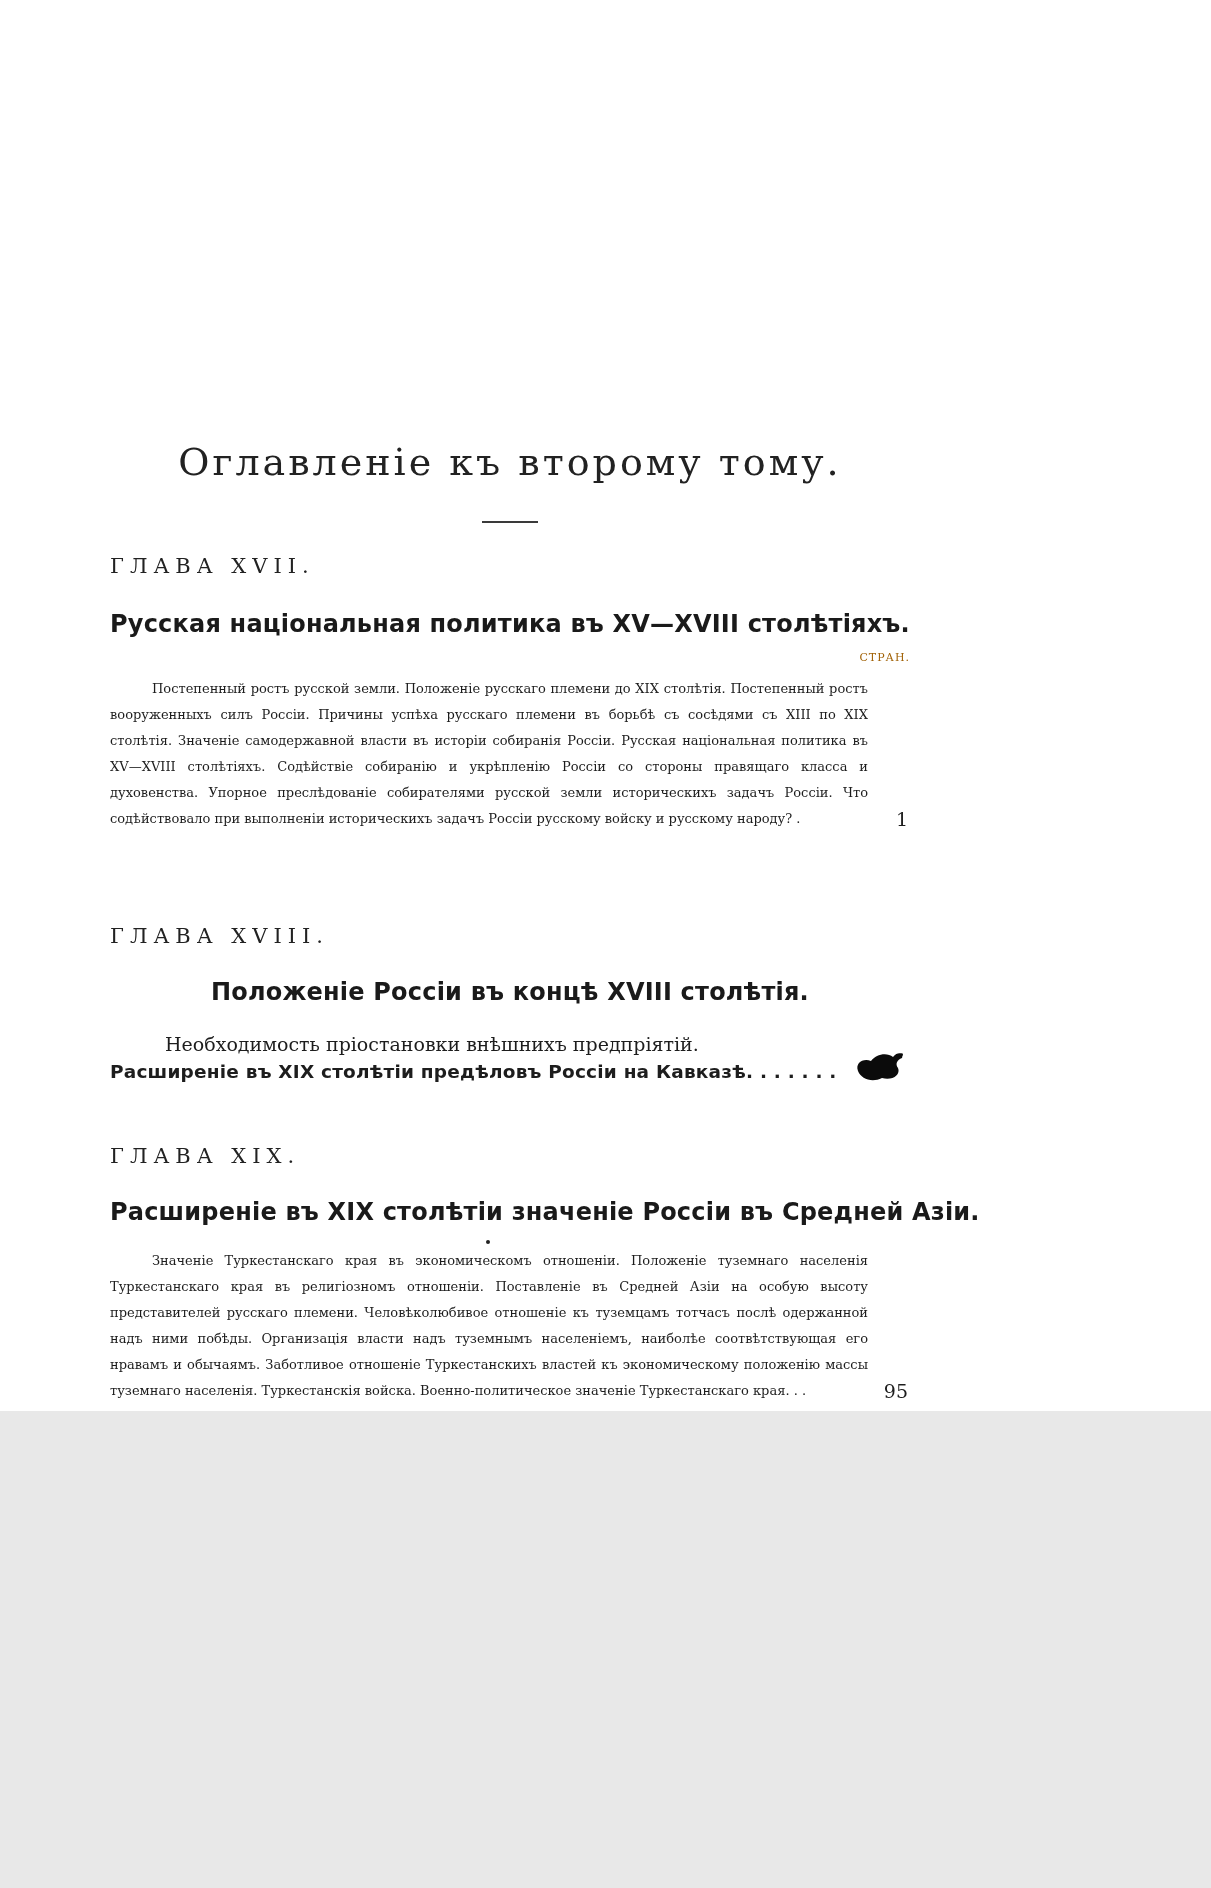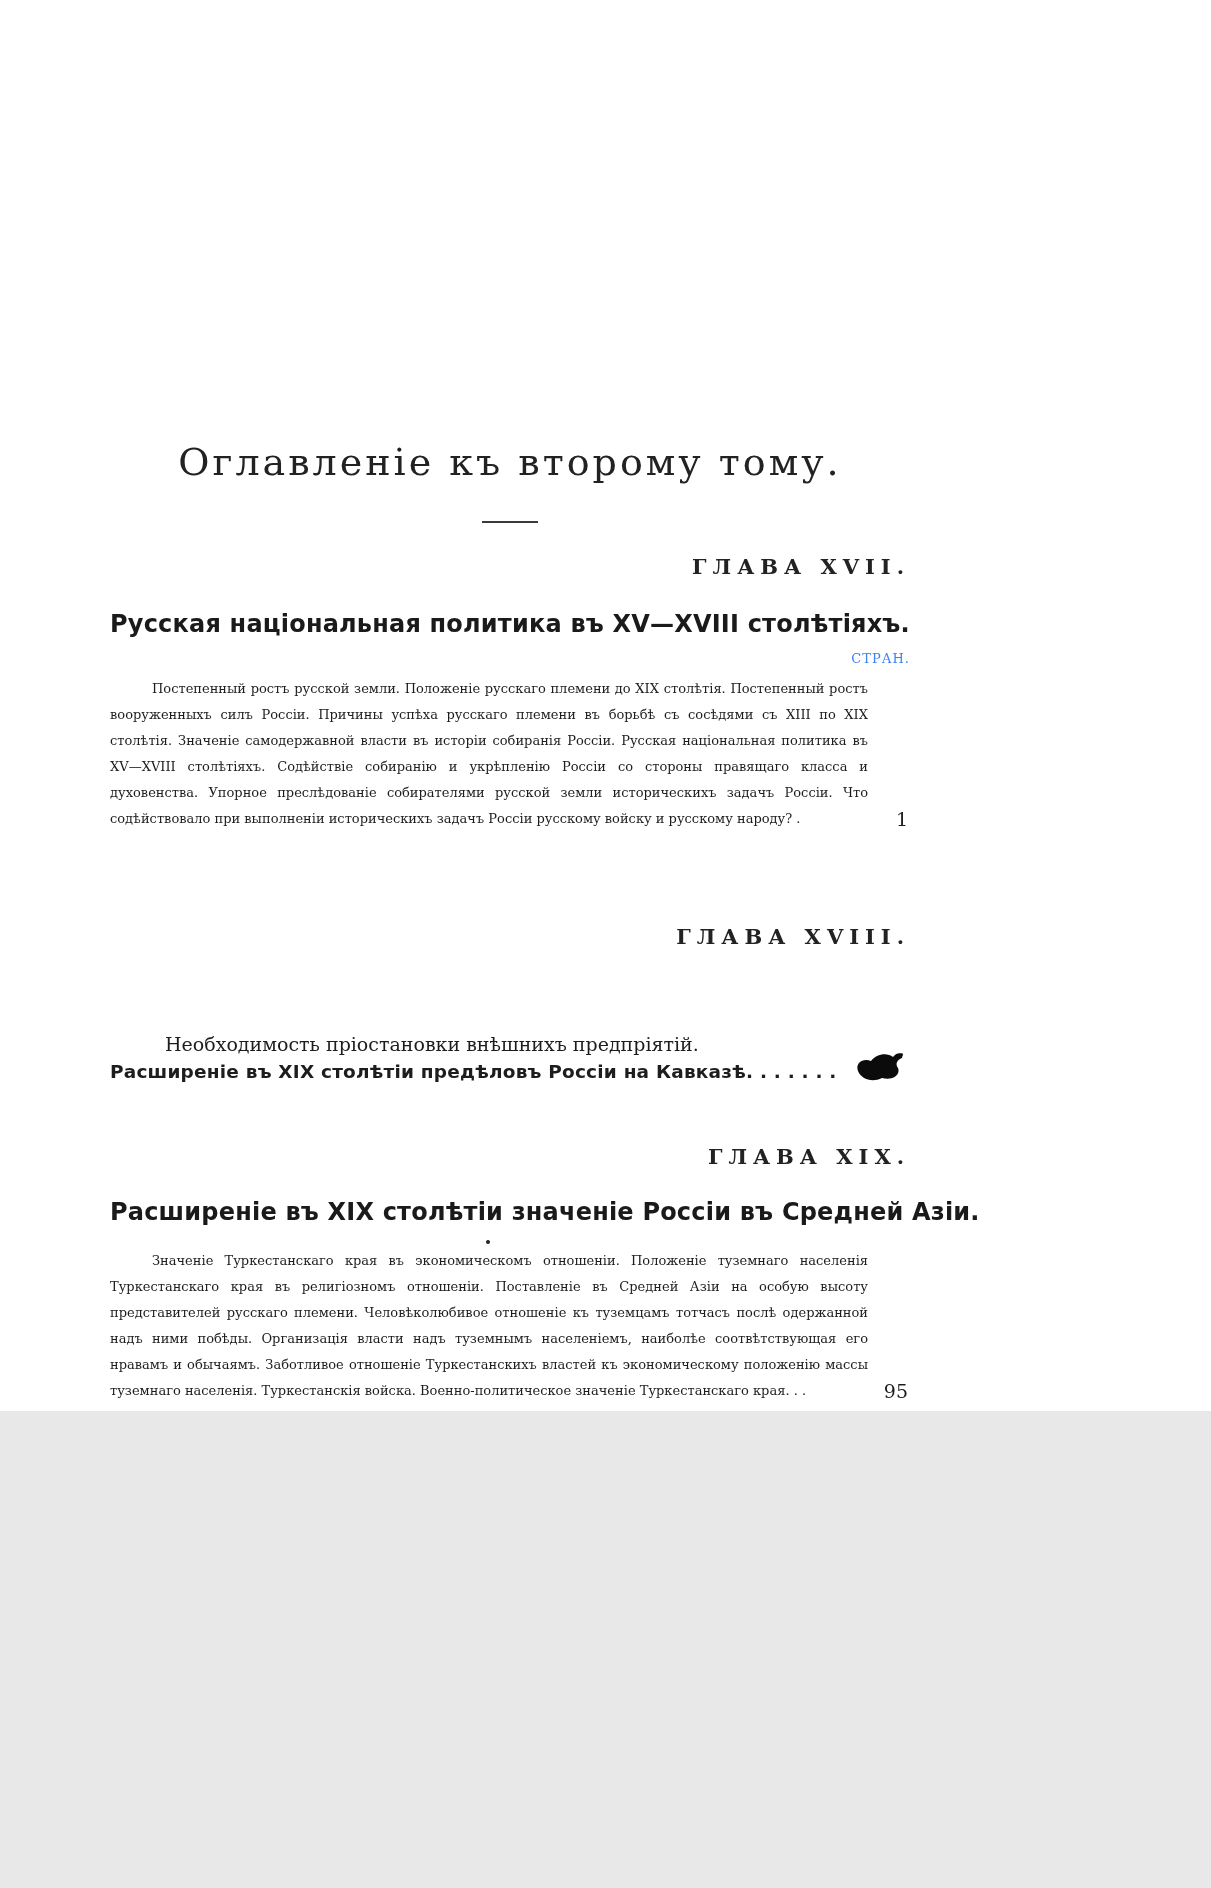--- a/index.html
+++ b/index.html
@@ -37,46 +37,45 @@
     position: absolute;
     top: 521px;
     left: 372px;
     width: 56px;
     border-top: 2px solid #3a3a3a;
   }
   .chapter-heading {
     position: absolute;
     left: 0;
     width: 100%;
-    text-align: right;
+    text-align: left;
     font-size: 21px;
     letter-spacing: 6px;
     color: #222;
     white-space: nowrap;
-    font-weight: bold;
   }
   .chapter-subtitle {
     position: absolute;
     left: 0;
     width: 100%;
     text-align: center;
     font-family: "DejaVu Sans", sans-serif;
     font-weight: bold;
     font-size: 24px;
     letter-spacing: 0.2px;
     color: #1a1a1a;
     white-space: nowrap;
   }
   .page-col-header {
     position: absolute;
     right: 0;
     text-align: right;
-    font-size: 13px;
+    font-size: 11px;
     letter-spacing: 1px;
-    color: #3b82f6;
+    color: #a16207;
   }
   .entry {
     position: absolute;
     left: 0;
     width: 800px;
   }
   .entry .summary {
     width: 758px;
     font-size: 13px;
     line-height: 26px;
@@ -146,20 +145,21 @@
     <div class="chapter-heading" style="top:554px;">ГЛАВА XVII.</div>
     <div class="chapter-subtitle" style="top:610px;">Русская національная политика въ XV—XVIII столѣтіяхъ.</div>
     <div class="page-col-header" style="top:651px;">СТРАН.</div>
 
     <div class="entry" style="top:676px;">
       <div class="summary">Постепенный ростъ русской земли. Положеніе русскаго племени до XIX столѣтія. Постепенный ростъ вооруженныхъ силъ Россіи. Причины успѣха русскаго племени въ борьбѣ съ сосѣдями съ XIII по XIX столѣтія. Значеніе самодержавной власти въ исторіи собиранія Россіи. Русская національная политика въ XV—XVIII столѣтіяхъ. Содѣйствіе собиранію и укрѣпленію Россіи со стороны правящаго класса и духовенства. Упорное преслѣдованіе собирателями русской земли историческихъ задачъ Россіи. Что содѣйствовало при выполненіи историческихъ задачъ Россіи русскому войску и русскому народу? .</div>
       <span class="pagenum">1</span>
     </div>
 
     <div class="chapter-heading" style="top:924px;">ГЛАВА XVIII.</div>
+    <div class="chapter-subtitle" style="top:978px;">Положеніе Россіи въ концѣ XVIII столѣтія.</div>
 
     <div class="toc-line bold-entry" style="top:1059px;">Расширеніе въ XIX столѣтіи предѣловъ Россіи на Кавказѣ. . . . . . .</div>
     <div class="toc-line indented" style="top:1031px;">Необходимость пріостановки внѣшнихъ предпріятій.</div>
 
     <div class="chapter-heading" style="top:1144px;">ГЛАВА XIX.</div>
     <div class="chapter-subtitle" style="top:1198px;">Расширеніе въ XIX столѣтіи значеніе Россіи въ Средней Азіи.</div>
     <div class="artifact-dot"></div>
 
     <div class="entry" style="top:1248px;">
       <div class="summary">Значеніе Туркестанскаго края въ экономическомъ отношеніи. Положеніе туземнаго населенія Туркестанскаго края въ религіозномъ отношеніи. Поставленіе въ Средней Азіи на особую высоту представителей русскаго племени. Человѣколюбивое отношеніе къ туземцамъ тотчасъ послѣ одержанной надъ ними побѣды. Организація власти надъ туземнымъ населеніемъ, наиболѣе соотвѣтствующая его нравамъ и обычаямъ. Заботливое отношеніе Туркестанскихъ властей къ экономическому положенію массы туземнаго населенія. Туркестанскія войска. Военно-политическое значеніе Туркестанскаго края. . .</div>

